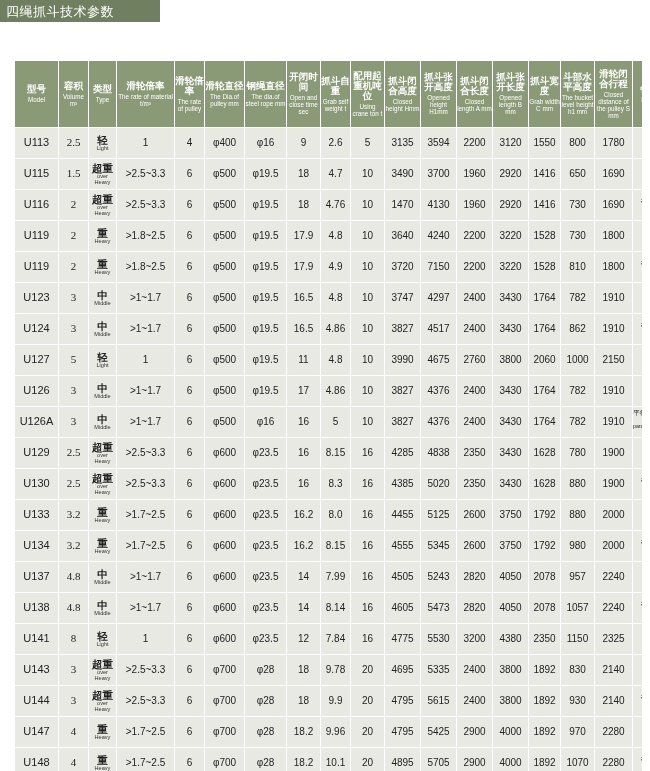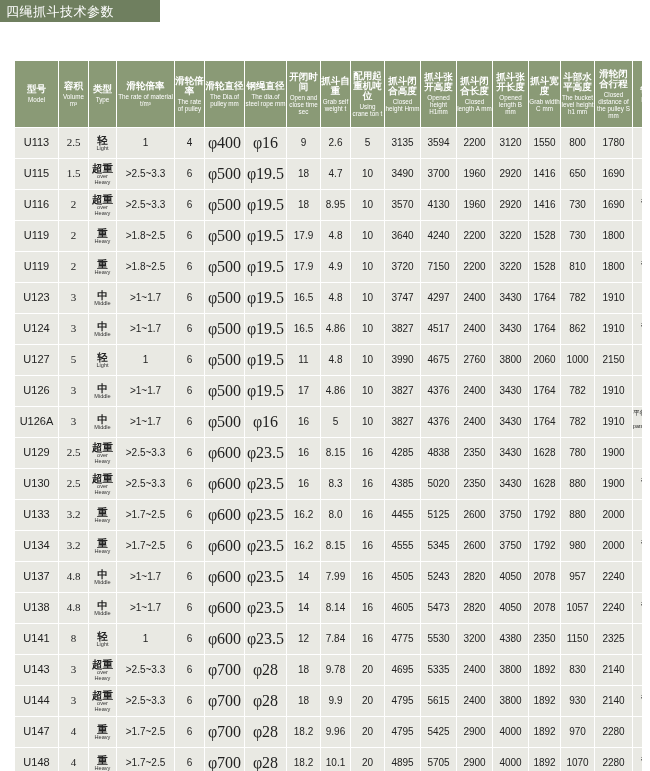--- a/index.html
+++ b/index.html
@@ -76,21 +76,21 @@
     line-height: 1.12;
   }
   tbody tr { height: 31px; }
   tbody td { background: #e9e9e3; }
   .c-model { font-size: 11px; }
   .c-vol { font-size: 11px; font-family: Liberation Serif, serif; }
   .c-type-cn { font-size: 10.5px; font-weight: bold; display: block; }
   .c-type-en { font-size: 5.6px; display: block; color: #333; line-height: 1.05; }
   .c-rate { font-size: 10px; }
   .c-num { font-size: 10px; }
-  .c-dia { font-size: 16px; font-family: Liberation Serif, serif; }
+  .c-dia { font-size: 10px; }
   .c-notes-cn { font-size: 8.5px; display: block; }
   .c-notes-en { font-size: 5.6px; display: block; line-height: 1.05; }
   .c-notes-small-cn { font-size: 6.5px; display: block; line-height: 1.1; }
   .c-notes-small-en { font-size: 5.2px; display: block; line-height: 1.05; }
 </style>
 </head>
 <body>
 
 <div id="page">
 
@@ -247,23 +247,23 @@
             <td class="c-vol">2</td>
             <td>
               <span class="c-type-cn">超重</span>
               <span class="c-type-en">over Heavy</span>
             </td>
             <td class="c-rate">&gt;2.5~3.3</td>
             <td class="c-num">6</td>
             <td class="c-dia">φ500</td>
             <td class="c-dia">φ19.5</td>
             <td class="c-num">18</td>
-            <td class="c-num">8.95</td>
-            <td class="c-num">10</td>
-            <td class="c-num">3570</td>
+            <td class="c-num">4.76</td>
+            <td class="c-num">10</td>
+            <td class="c-num">1470</td>
             <td class="c-num">4130</td>
             <td class="c-num">1960</td>
             <td class="c-num">2920</td>
             <td class="c-num">1416</td>
             <td class="c-num">730</td>
             <td class="c-num">1690</td>
             <td>
               <span class="c-notes-cn">带齿</span>
               <span class="c-notes-en">Filler</span>
             </td>

